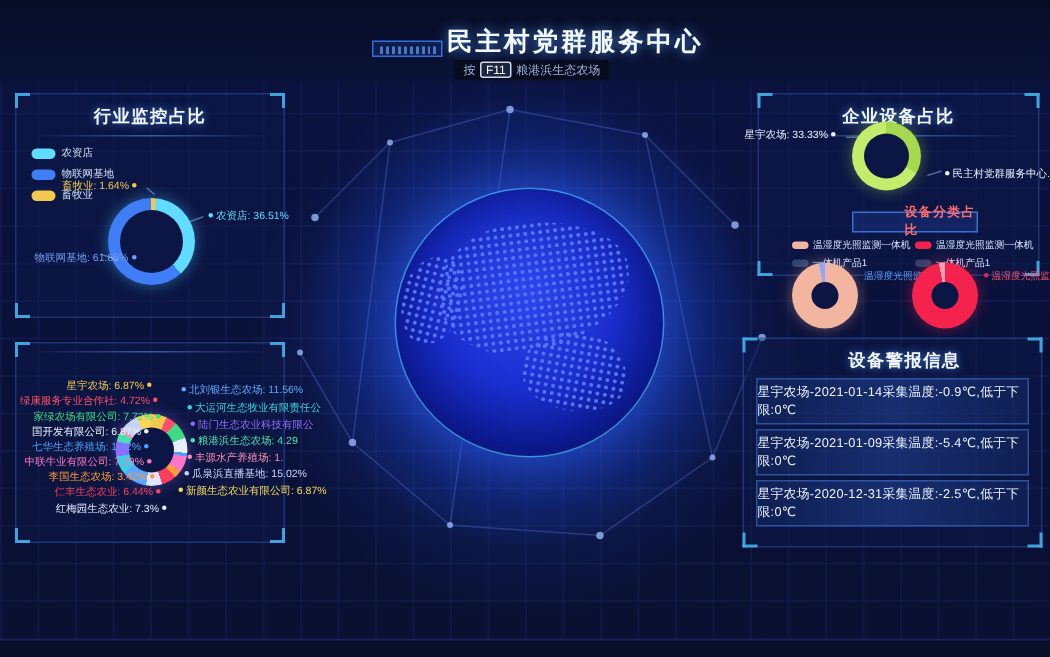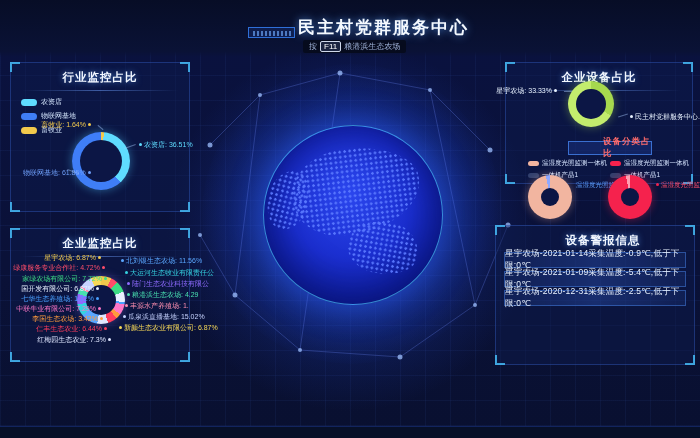--- a/index.html
+++ b/index.html
@@ -91,21 +91,21 @@
   .tick{position:absolute;height:1px;background:rgba(170,205,255,.45);}
   
   .cat-title-box{position:absolute;border:1px solid #3a6fd0;background:rgba(25,50,130,.5);
     display:flex;align-items:center;justify-content:center;font-size:8.5px;font-weight:bold;letter-spacing:1px;}
   .mini-legend{position:absolute;margin:0;padding:0;list-style:none;}
   .mini-legend li{display:flex;align-items:center;gap:3px;margin-bottom:3px;}
   .mini-swatch{width:11px;height:5px;border-radius:3px;display:inline-block;}
   .mini-lg{font-size:6.5px;color:#d6e4ff;}
   
   .alarm-rows{position:absolute;left:8px;right:8px;top:26px;}
-  .alarm-row{height:16px;margin-bottom:3px;border:1px solid rgba(70,130,230,.5);
+  .alarm-row{height:31px;margin-bottom:3px;border:1px solid rgba(70,130,230,.5);
     background:linear-gradient(90deg,rgba(30,60,140,.25),rgba(45,85,185,.38),rgba(30,60,140,.25));
     display:flex;align-items:center;justify-content:center;
     font-size:8.5px;color:#eaf3ff;letter-spacing:.2px;}
   .footerbar{position:absolute;left:0;bottom:0;width:700px;height:12px;background:#071028;
     border-top:1px solid #12245e;}
 </style>
 </head>
 <body>
 
 <div class="stage">
@@ -173,21 +173,20 @@
       <span class="dot" style="background: rgb(95, 220, 255);"></span><span style="color: rgb(95, 220, 255);">农资店: 36.51%</span>
     </div>
     <div class="tick" style="left:113px;top:83px;width:12px;transform:rotate(-20deg);"></div>
     <div class="c-label" style="left:12px;top:106px;">
       <span style="color: rgb(111, 159, 249);">物联网基地: 61.85%</span><span class="dot" style="background: rgb(111, 159, 249);"></span>
     </div>
     <div class="tick" style="left:56px;top:108px;width:12px;transform:rotate(20deg);"></div>
   </section>
 
   <section class="panel" style="left:10px;top:228px;width:180px;height:134px;">
-    <h2 class="panel-title">企业监控占比</h2>
     <div class="title-rule"></div>
     <div class="donut d-enterprise" style="left: 66px; top: 47px; background: conic-gradient(rgb(242, 201, 76) 0%, rgb(242, 201, 76) 7%, rgb(255, 77, 106) 7%, rgb(255, 77, 106) 11.7%, rgb(61, 220, 132) 11.7%, rgb(61, 220, 132) 19.4%, rgb(232, 240, 255) 19.4%, rgb(232, 240, 255) 26.3%, rgb(74, 160, 255) 26.3%, rgb(74, 160, 255) 28%, rgb(255, 119, 200) 28%, rgb(255, 119, 200) 35.3%, rgb(255, 155, 61) 35.3%, rgb(255, 155, 61) 38.7%, rgb(255, 61, 94) 38.7%, rgb(255, 61, 94) 45.2%, rgb(223, 230, 255) 45.2%, rgb(223, 230, 255) 52.5%, rgb(90, 167, 255) 52.5%, rgb(90, 167, 255) 64%, rgb(53, 210, 224) 64%, rgb(53, 210, 224) 72%, rgb(143, 107, 255) 72%, rgb(143, 107, 255) 79%, rgb(73, 224, 176) 79%, rgb(73, 224, 176) 83.3%, rgb(255, 143, 176) 83.3%, rgb(255, 143, 176) 84.8%, rgb(199, 211, 255) 84.8%, rgb(199, 211, 255) 93.1%, rgb(247, 217, 88) 93.1%, rgb(247, 217, 88) 100%);"></div>
 
     <div class="c-label" style="right:86px;top:25px;"><span style="color: rgb(242, 201, 76);">星宇农场: 6.87%</span><span class="dot" style="background: rgb(242, 201, 76);"></span></div>
     <div class="c-label" style="right:82px;top:35px;"><span style="color: rgb(255, 77, 106);">绿康服务专业合作社: 4.72%</span><span class="dot" style="background: rgb(255, 77, 106);"></span></div>
     <div class="c-label" style="right:80px;top:46px;"><span style="color: rgb(61, 220, 132);">家绿农场有限公司: 7.72%</span><span class="dot" style="background: rgb(61, 220, 132);"></span></div>
     <div class="c-label" style="right:88px;top:56px;"><span style="color: rgb(232, 240, 255);">国开发有限公司: 6.87%</span><span class="dot" style="background: rgb(232, 240, 255);"></span></div>
     <div class="c-label" style="right:88px;top:66px;"><span style="color: rgb(74, 160, 255);">七华生态养殖场: 1.72%</span><span class="dot" style="background: rgb(74, 160, 255);"></span></div>
     <div class="c-label" style="right:86px;top:76px;"><span style="color: rgb(255, 119, 200);">中联牛业有限公司: 7.29%</span><span class="dot" style="background: rgb(255, 119, 200);"></span></div>
     <div class="c-label" style="right:84px;top:86px;"><span style="color: rgb(255, 155, 61);">李国生态农场: 3.42%</span><span class="dot" style="background: rgb(255, 155, 61);"></span></div>

